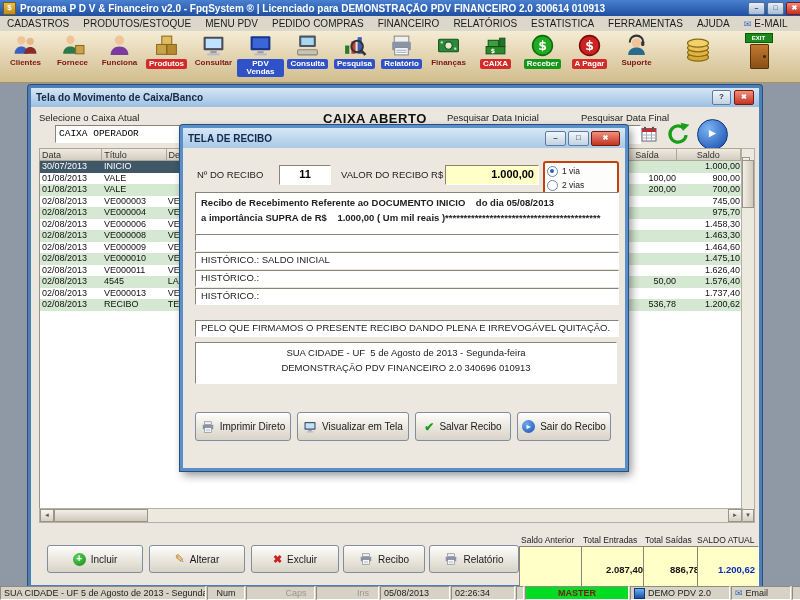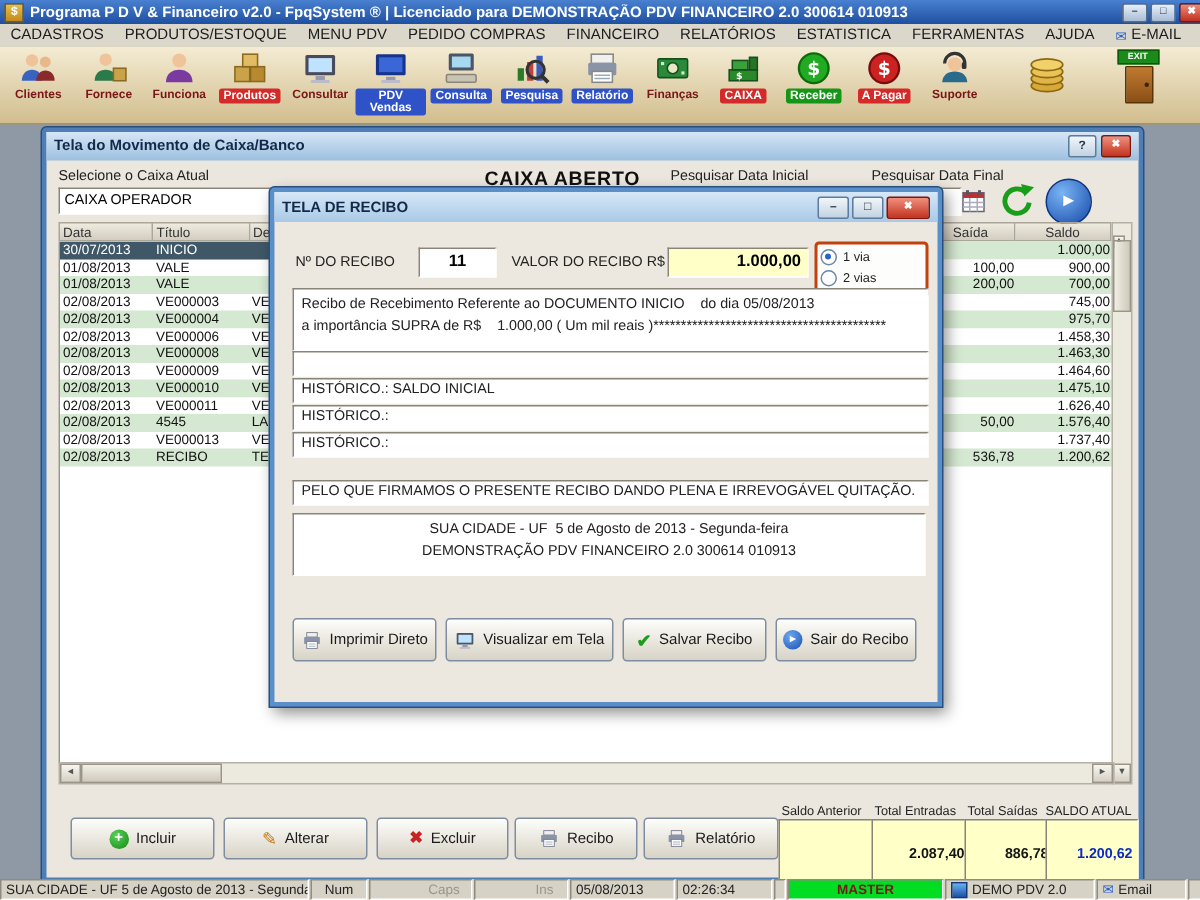--- a/index.html
+++ b/index.html
@@ -48,21 +48,21 @@
   .mwtitle{height:19px;background:linear-gradient(#d5e6f6,#9cc0e0);display:flex;align-items:center;
     padding:0 5px;font-size:10px;color:#14294a;font-weight:bold;gap:3px;}
   .mwtitle .ttext{white-space:nowrap;}
   .hbtn{margin-left:auto;width:17px;height:13px;background:linear-gradient(#f2f6fa,#c2d2e2);
     border:1px solid #5a7ca0;border-radius:2px;font-size:8px;line-height:11px;text-align:center;color:#234;font-weight:bold;}
   .xbtn{width:18px;height:13px;background:linear-gradient(#f0907e,#c23420);border:1px solid #7c1608;
     border-radius:2px;font-size:7px;line-height:11px;text-align:center;color:#fff;font-weight:bold;}
 
   .flabel{position:absolute;font-size:9.5px;color:#222;white-space:nowrap;}
   .sunken{border:1px solid;border-color:#8a8478 #fff #fff #8a8478;background:#fff;}
-  .combo{position:absolute;left:8px;top:37px;width:214px;height:18px;display:flex;}
+  .combo{position:absolute;left:24px;top:37px;width:214px;height:18px;display:flex;font-family:Liberation Mono, monospace;}
   .combo-text{flex:1;border:1px solid;border-color:#8a8478 #fff #fff #8a8478;background:#fff;
     font-size:9.5px;line-height:16px;padding:0 3px;white-space:nowrap;overflow:hidden;}
   .combo-btn{width:16px;background:linear-gradient(#f8f6f0,#d5d0c3);border:1px solid #8a8478;
     font-size:7px;line-height:16px;text-align:center;color:#444;}
   .caixa-status{position:absolute;left:292px;top:23px;font-size:13px;font-weight:bold;color:#101010;letter-spacing:.5px;}
   .dfield{position:absolute;top:37px;width:74px;height:17px;font-size:9.5px;line-height:15px;text-align:center;}
   .calico{position:absolute;top:38px;width:16px;height:16px;}
   .refresh{position:absolute;left:634px;top:33px;width:26px;height:26px;}
   .goarrow{position:absolute;left:666px;top:31px;width:29px;height:29px;border-radius:50%;
     background:radial-gradient(circle at 35% 30%,#7ab4f4,#1548a8);border:1px solid #0c3480;
@@ -122,21 +122,21 @@
     border-radius:2px;font-size:8px;line-height:11px;text-align:center;color:#234;}
   .mc.close{width:27px;background:linear-gradient(#f0907e,#c23420);border-color:#7c1608;color:#fff;font-weight:bold;font-size:7px;}
   .mfield{position:absolute;height:18px;font-size:11px;font-weight:bold;line-height:16px;}
   .radiobox{position:absolute;left:360px;top:33px;width:68px;height:32px;background:#fdfdfc;
     border:2px solid #c2410c;border-radius:3px;padding:1px 2px;}
   .radio-row{display:flex;align-items:center;gap:4px;font-size:8.5px;color:#222;height:14px;}
   .rdot{width:9px;height:9px;border-radius:50%;background:#fff;border:1px solid #6a87a8;position:relative;flex:none;}
   .rdot.on::after{content:"";position:absolute;left:2px;top:2px;width:4px;height:4px;border-radius:50%;background:#2a62c8;}
   .panelA{position:absolute;left:12px;top:64px;width:412px;height:36px;background:#fff;
     border:1px solid;border-color:#8a8478 #fff #fff #8a8478;padding:2px 5px;overflow:hidden;}
-  .panelA div{font-size:9.5px;line-height:15px;white-space:pre;overflow:hidden;color:#222;}
+  .panelA div{font-size:9.5px;line-height:15px;white-space:pre;overflow:hidden;color:#222;font-weight:bold;}
   .strip{position:absolute;left:12px;width:412px;height:15px;background:#fff;
     border:1px solid;border-color:#8a8478 #fff #fff #8a8478;
     font-size:9.5px;line-height:13px;padding:0 5px;white-space:pre;overflow:hidden;color:#222;}
   .contalab{display:inline-block;width:98px;}
   .citypanel{position:absolute;left:12px;top:214px;width:412px;height:36px;background:#fff;
     border:1px solid;border-color:#8a8478 #fff #fff #8a8478;padding:2px 4px;text-align:center;overflow:hidden;}
   .citypanel div{font-size:9.5px;line-height:15px;white-space:pre;color:#222;}
   .mbtn{position:absolute;top:284px;height:27px;}
 
   
@@ -603,21 +603,21 @@
       <span class="contalab">CONTA:</span><span>MOVIMENTO DE CAIXA : CAIXA OPERADOR</span>
     </div>
     <div class="strip" style="top:124px;">HISTÓRICO.: SALDO INICIAL</div>
     <div class="strip" style="top:142px;">HISTÓRICO.:</div>
     <div class="strip" style="top:160px;">HISTÓRICO.:</div>
 
     <div class="strip" style="top:192px;">PELO QUE FIRMAMOS O PRESENTE RECIBO DANDO PLENA E IRREVOGÁVEL QUITAÇÃO.</div>
 
     <div class="citypanel">
       <div>SUA CIDADE - UF  5 de Agosto de 2013 - Segunda-feira</div>
-      <div>DEMONSTRAÇÃO PDV FINANCEIRO 2.0 300614 010913</div>
+      <div>DEMONSTRAÇÃO PDV FINANCEIRO 2.0 340696 010913</div>
     </div>
 
     <div class="btn mbtn" style="left:12px;width:94px;">
       <svg class="bsvg" viewBox="0 0 24 24">
           <rect x="6" y="3" width="12" height="5" fill="#f0f0ee" stroke="#778"></rect>
           <rect x="3" y="8" width="18" height="8" rx="1" fill="#8a94a8"></rect>
           <rect x="6" y="13" width="12" height="8" fill="#fff" stroke="#778"></rect>
           <line x1="8" y1="16" x2="16" y2="16" stroke="#9ab"></line>
           <line x1="8" y1="18.5" x2="16" y2="18.5" stroke="#9ab"></line>
         </svg>

